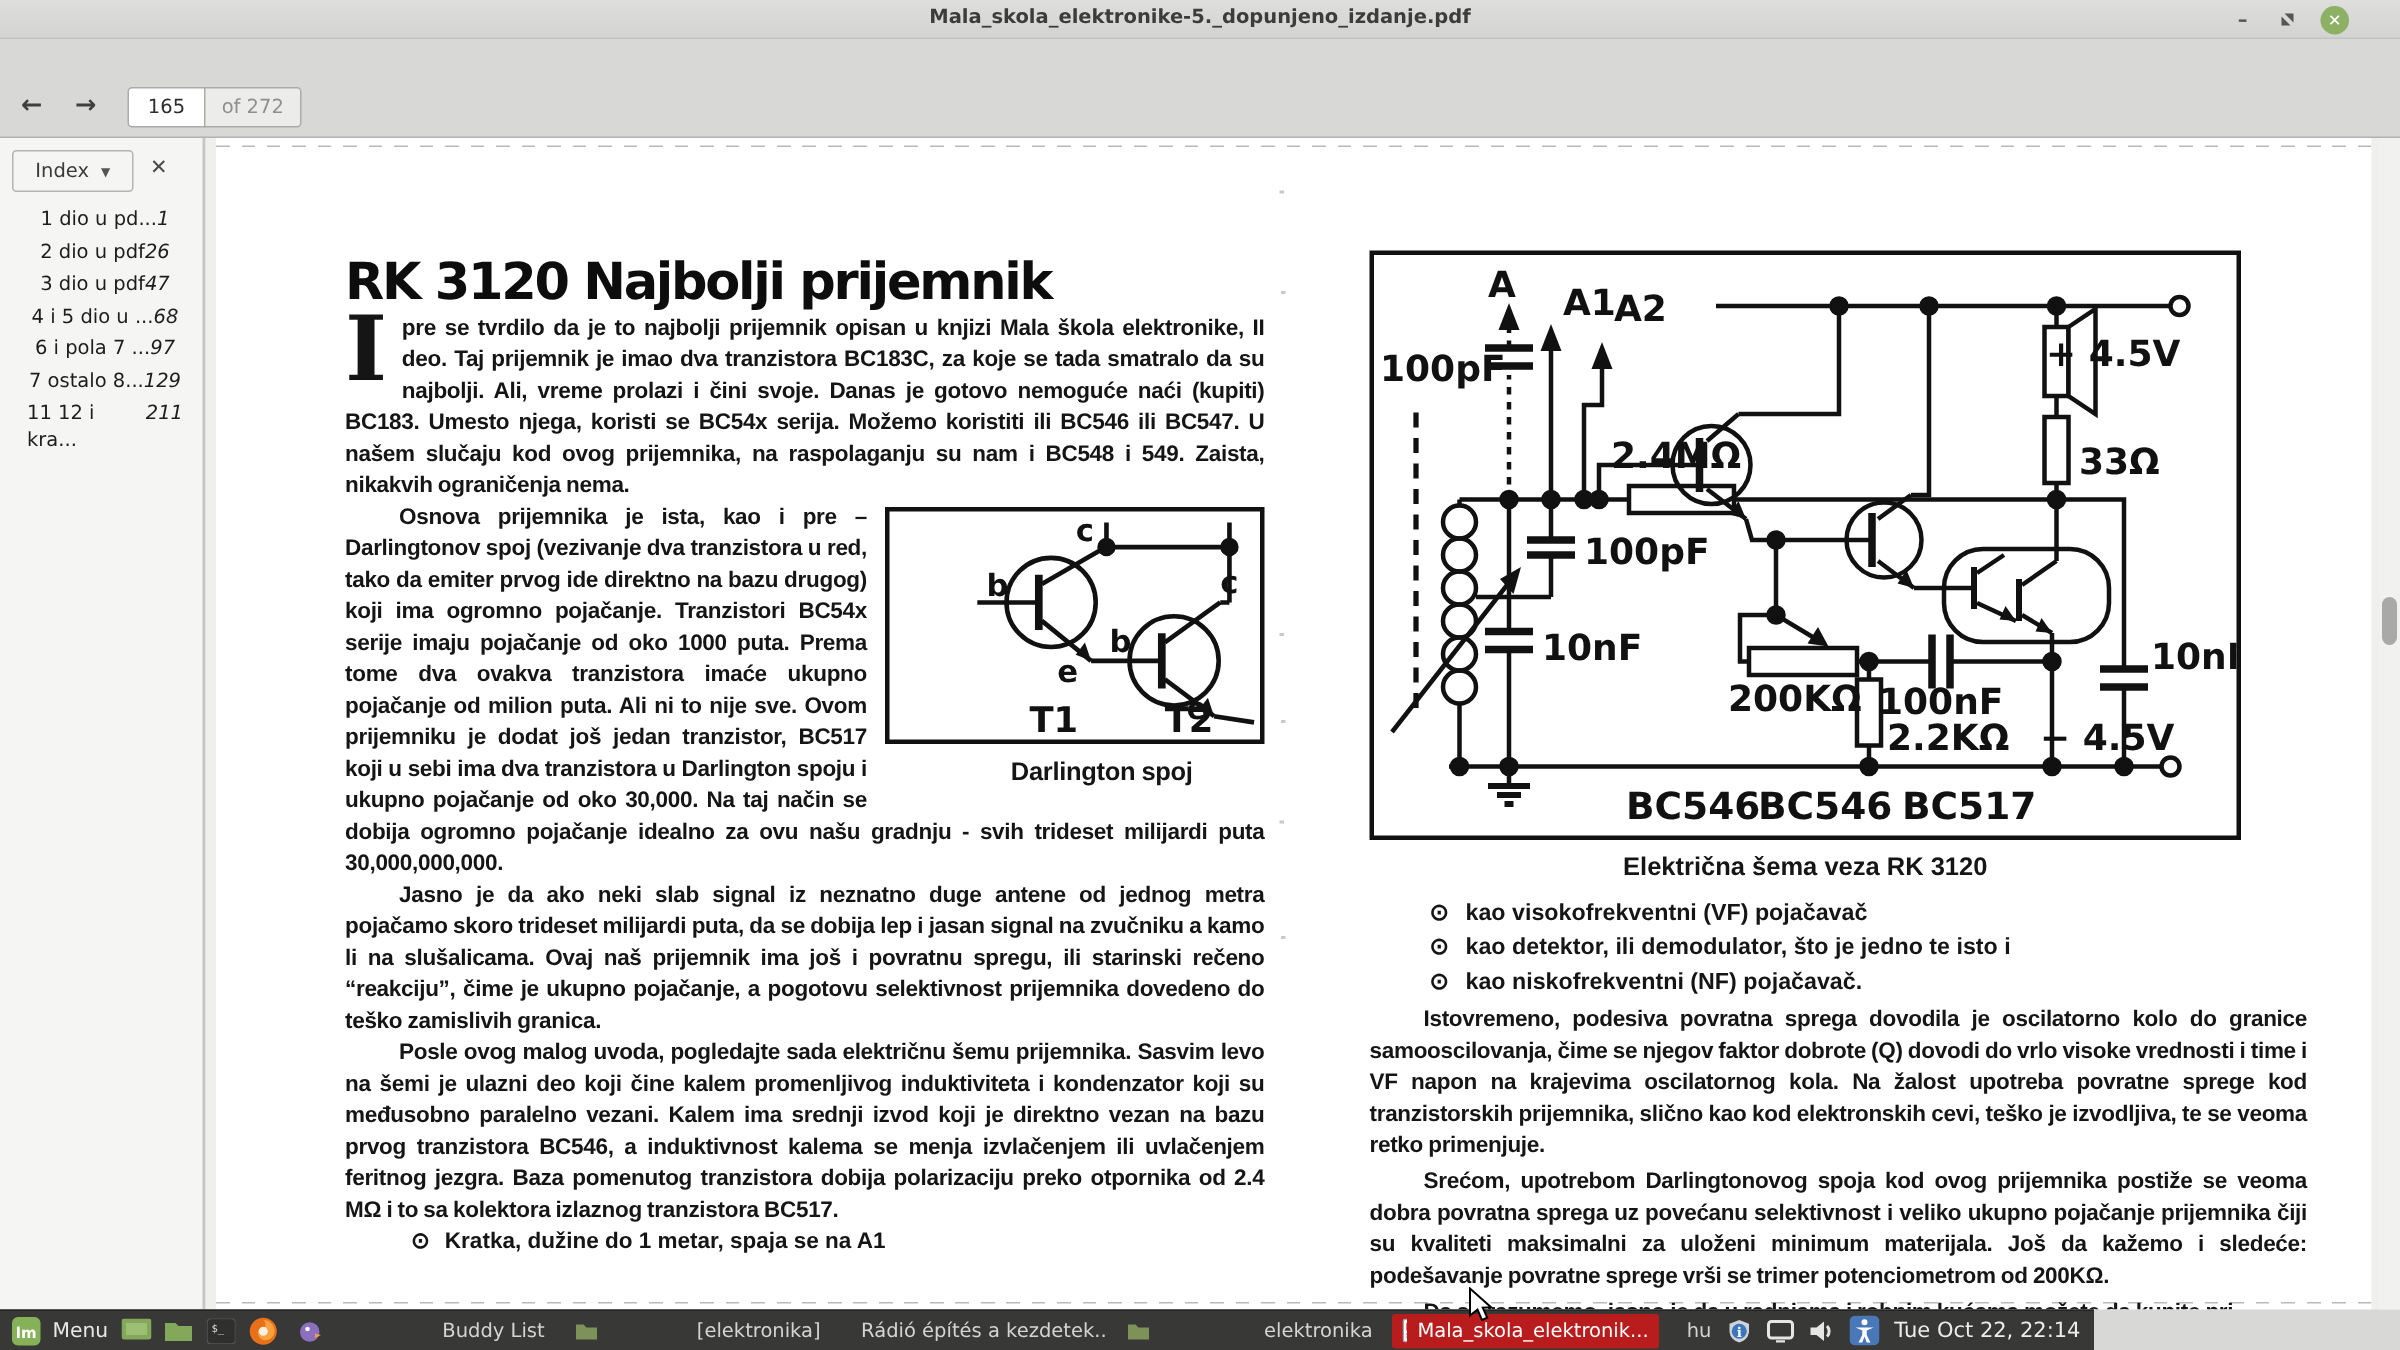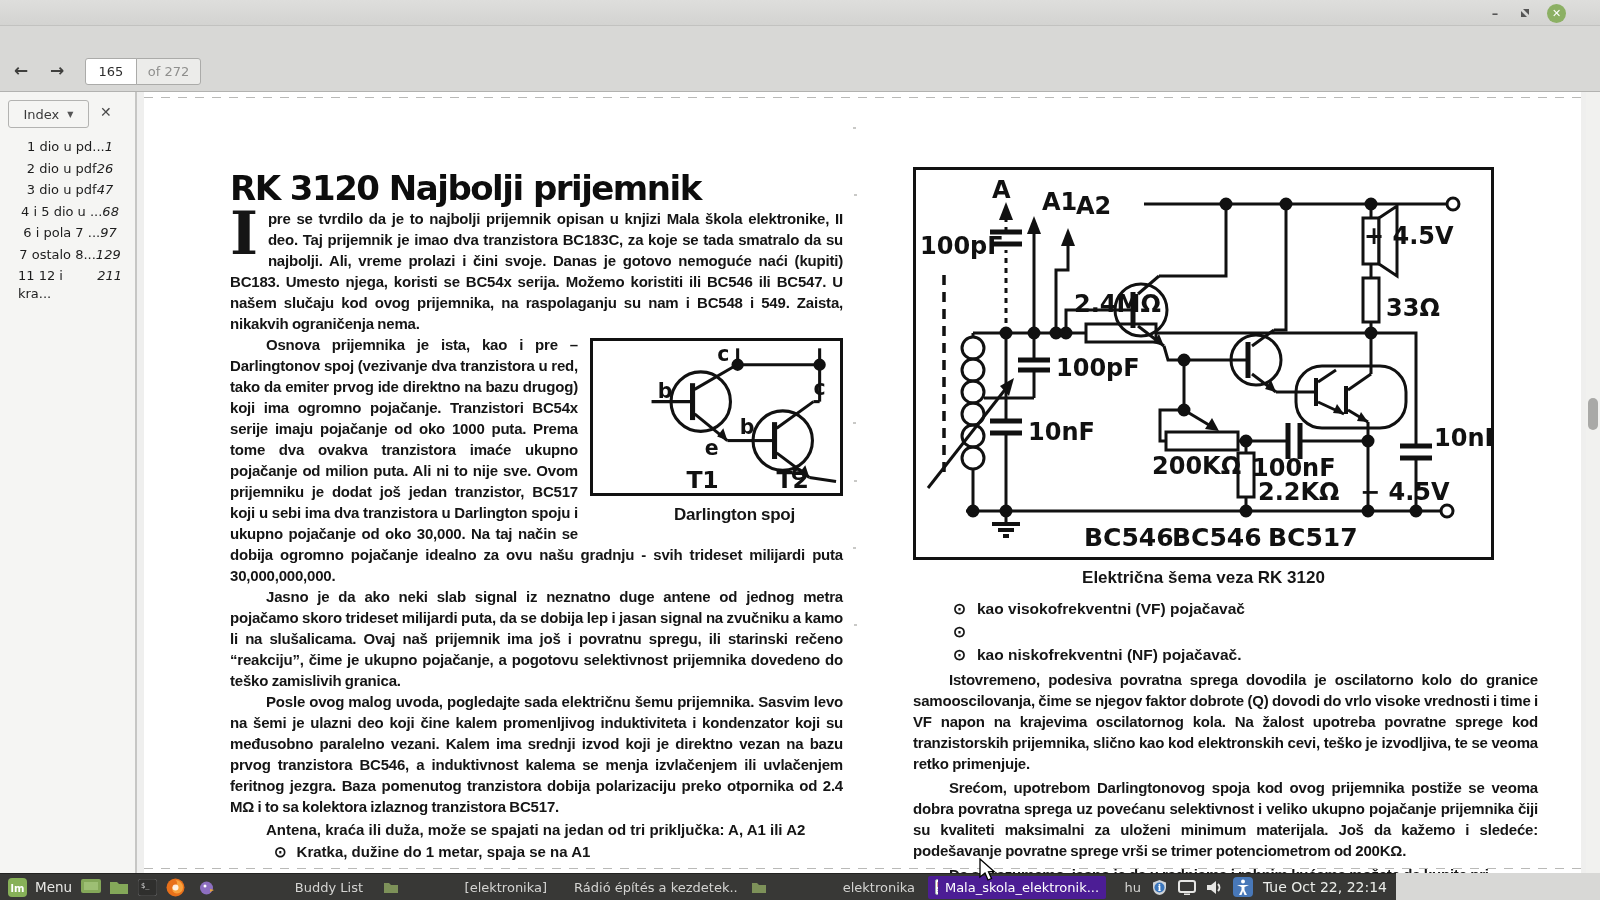--- a/index.html
+++ b/index.html
@@ -93,30 +93,31 @@
   
   .taskbar { position:absolute; left:0; top:873px; width:1396px; height:27px;
              background:#383836; border-top:1px solid #232321; display:flex;
              align-items:center; padding:0 5px; }
   .tb-menu { display:flex; align-items:center; gap:7px; color:#e8e8e6; font-size:13.5px;
              padding:0 8px 0 2px; }
   .launcher { width:22px; height:22px; margin-right:6px; display:flex; align-items:center; justify-content:center; }
   .tb-win { width:178px; height:23px; display:flex; align-items:center; gap:7px;
             padding:0 7px; margin-right:6px; border-radius:2px; color:#d4d4d2; font-size:13px;
             white-space:nowrap; overflow:hidden;justify-content:space-between; }
-  .tb-win.active { background:#4c1d95; color:#ffffff; }
+  .tb-win.active { background:#b91c1c; color:#ffffff; }
   .tray { margin-left:auto; display:flex; align-items:center; gap:10px; color:#d4d4d2;
           font-size:13px; padding-right:4px; }
   .clock { font-size:14px; color:#eceeea; }
   .cursor { position:absolute; left:979px; top:858px; z-index:99; }
 </style>
 </head>
 <body>
 
 <div class="titlebar">
+  <div class="title">Mala_skola_elektronike-5._dopunjeno_izdanje.pdf</div>
   <div class="winbtn btn-min">–</div>
   <div class="winbtn btn-restore">
     <svg width="12" height="12">
       <polygon points="4,2 10,2 10,8" fill="#555"></polygon>
         <polygon points="2,4 2,10 8,10" fill="#555"></polygon>
     </svg>
   </div>
   <div class="winbtn btn-close">✕</div>
 </div>
 
@@ -244,21 +245,20 @@
                   <text x="144" y="142">T2</text>
                 </g>
               </svg>
             </span>
             <span class="figcap" style="display:block;">Darlington spoj</span>
           </span>
           <span>Osnova prijemnika je ista, kao i pre – Darlingtonov spoj (vezivanje dva tranzistora u red, tako da emiter prvog ide direktno na bazu drugog) koji ima ogromno pojačanje. Tranzistori BC54x serije imaju pojačanje od oko 1000 puta. Prema tome dva ovakva tranzistora imaće ukupno pojačanje od milion puta. Ali ni to nije sve. Ovom prijemniku je dodat još jedan tranzistor, BC517 koji u sebi ima dva tranzistora u Darlington spoju i ukupno pojačanje od oko 30,000. Na taj način se dobija ogromno pojačanje idealno za ovu našu gradnju - svih trideset milijardi puta 30,000,000,000.</span>
         </p>
         <p>Jasno je da ako neki slab signal iz neznatno duge antene od jednog metra pojačamo skoro trideset milijardi puta, da se dobija lep i jasan signal na zvučniku a kamo li na slušalicama. Ovaj naš prijemnik ima još i povratnu spregu, ili starinski rečeno “reakciju”, čime je ukupno pojačanje, a pogotovu selektivnost prijemnika dovedeno do teško zamislivih granica.</p>
         <p>Posle ovog malog uvoda, pogledajte sada električnu šemu prijemnika. Sasvim levo na šemi je ulazni deo koji čine kalem promenljivog induktiviteta i kondenzator koji su međusobno paralelno vezani. Kalem ima srednji izvod koji je direktno vezan na bazu prvog tranzistora BC546, a induktivnost kalema se menja izvlačenjem ili uvlačenjem feritnog jezgra. Baza pomenutog tranzistora dobija polarizaciju preko otpornika od 2.4 MΩ i to sa kolektora izlaznog tranzistora BC517.</p>
-        <div class="oneline">Antena, kraća ili duža, može se spajati na jedan od tri priključka: A, A1 ili A2</div>
         <div class="blt">
             <span class="g">⊙</span>
             <span>Kratka, dužine do 1 metar, spaja se na A1</span>
           </div>
 
       </div>
 
       <div class="rightcol">
         <div class="schembox">
           <svg width="575" height="387" viewBox="0 0 575 387" stroke="#111" stroke-width="3" fill="none" font-family="DejaVu Sans, sans-serif" font-weight="bold">
@@ -413,20 +413,21 @@
           </svg>
         </div>
         <div class="schemcap">Električna šema veza RK 3120</div>
         <div class="rb-wrap">
           <div class="rblt">
               <span>⊙</span>
               <span>kao visokofrekventni (VF) pojačavač</span>
             </div>
           <div class="rblt">
               <span>⊙</span>
+              <span>kao detektor, ili demodulator, što je jedno te isto i</span>
             </div>
           <div class="rblt">
               <span>⊙</span>
               <span>kao niskofrekventni (NF) pojačavač.</span>
             </div>
         </div>
         <p>Istovremeno, podesiva povratna sprega dovodila je oscilatorno kolo do granice samooscilovanja, čime se njegov faktor dobrote (Q) dovodi do vrlo visoke vrednosti i time i VF napon na krajevima oscilatornog kola. Na žalost upotreba povratne sprege kod tranzistorskih prijemnika, slično kao kod elektronskih cevi, teško je izvodljiva, te se veoma retko primenjuje.</p>
         <p>Srećom, upotrebom Darlingtonovog spoja kod ovog prijemnika postiže se veoma dobra povratna sprega uz povećanu selektivnost i veliko ukupno pojačanje prijemnika čiji su kvaliteti maksimalni za uloženi minimum materijala. Još da kažemo i sledeće: podešavanje povratne sprege vrši se trimer potenciometrom od 200KΩ.</p>
         <p>Da se razumemo, jasno je da u radnjama i robnim kućama možete da kupite pri-</p>
       </div>

